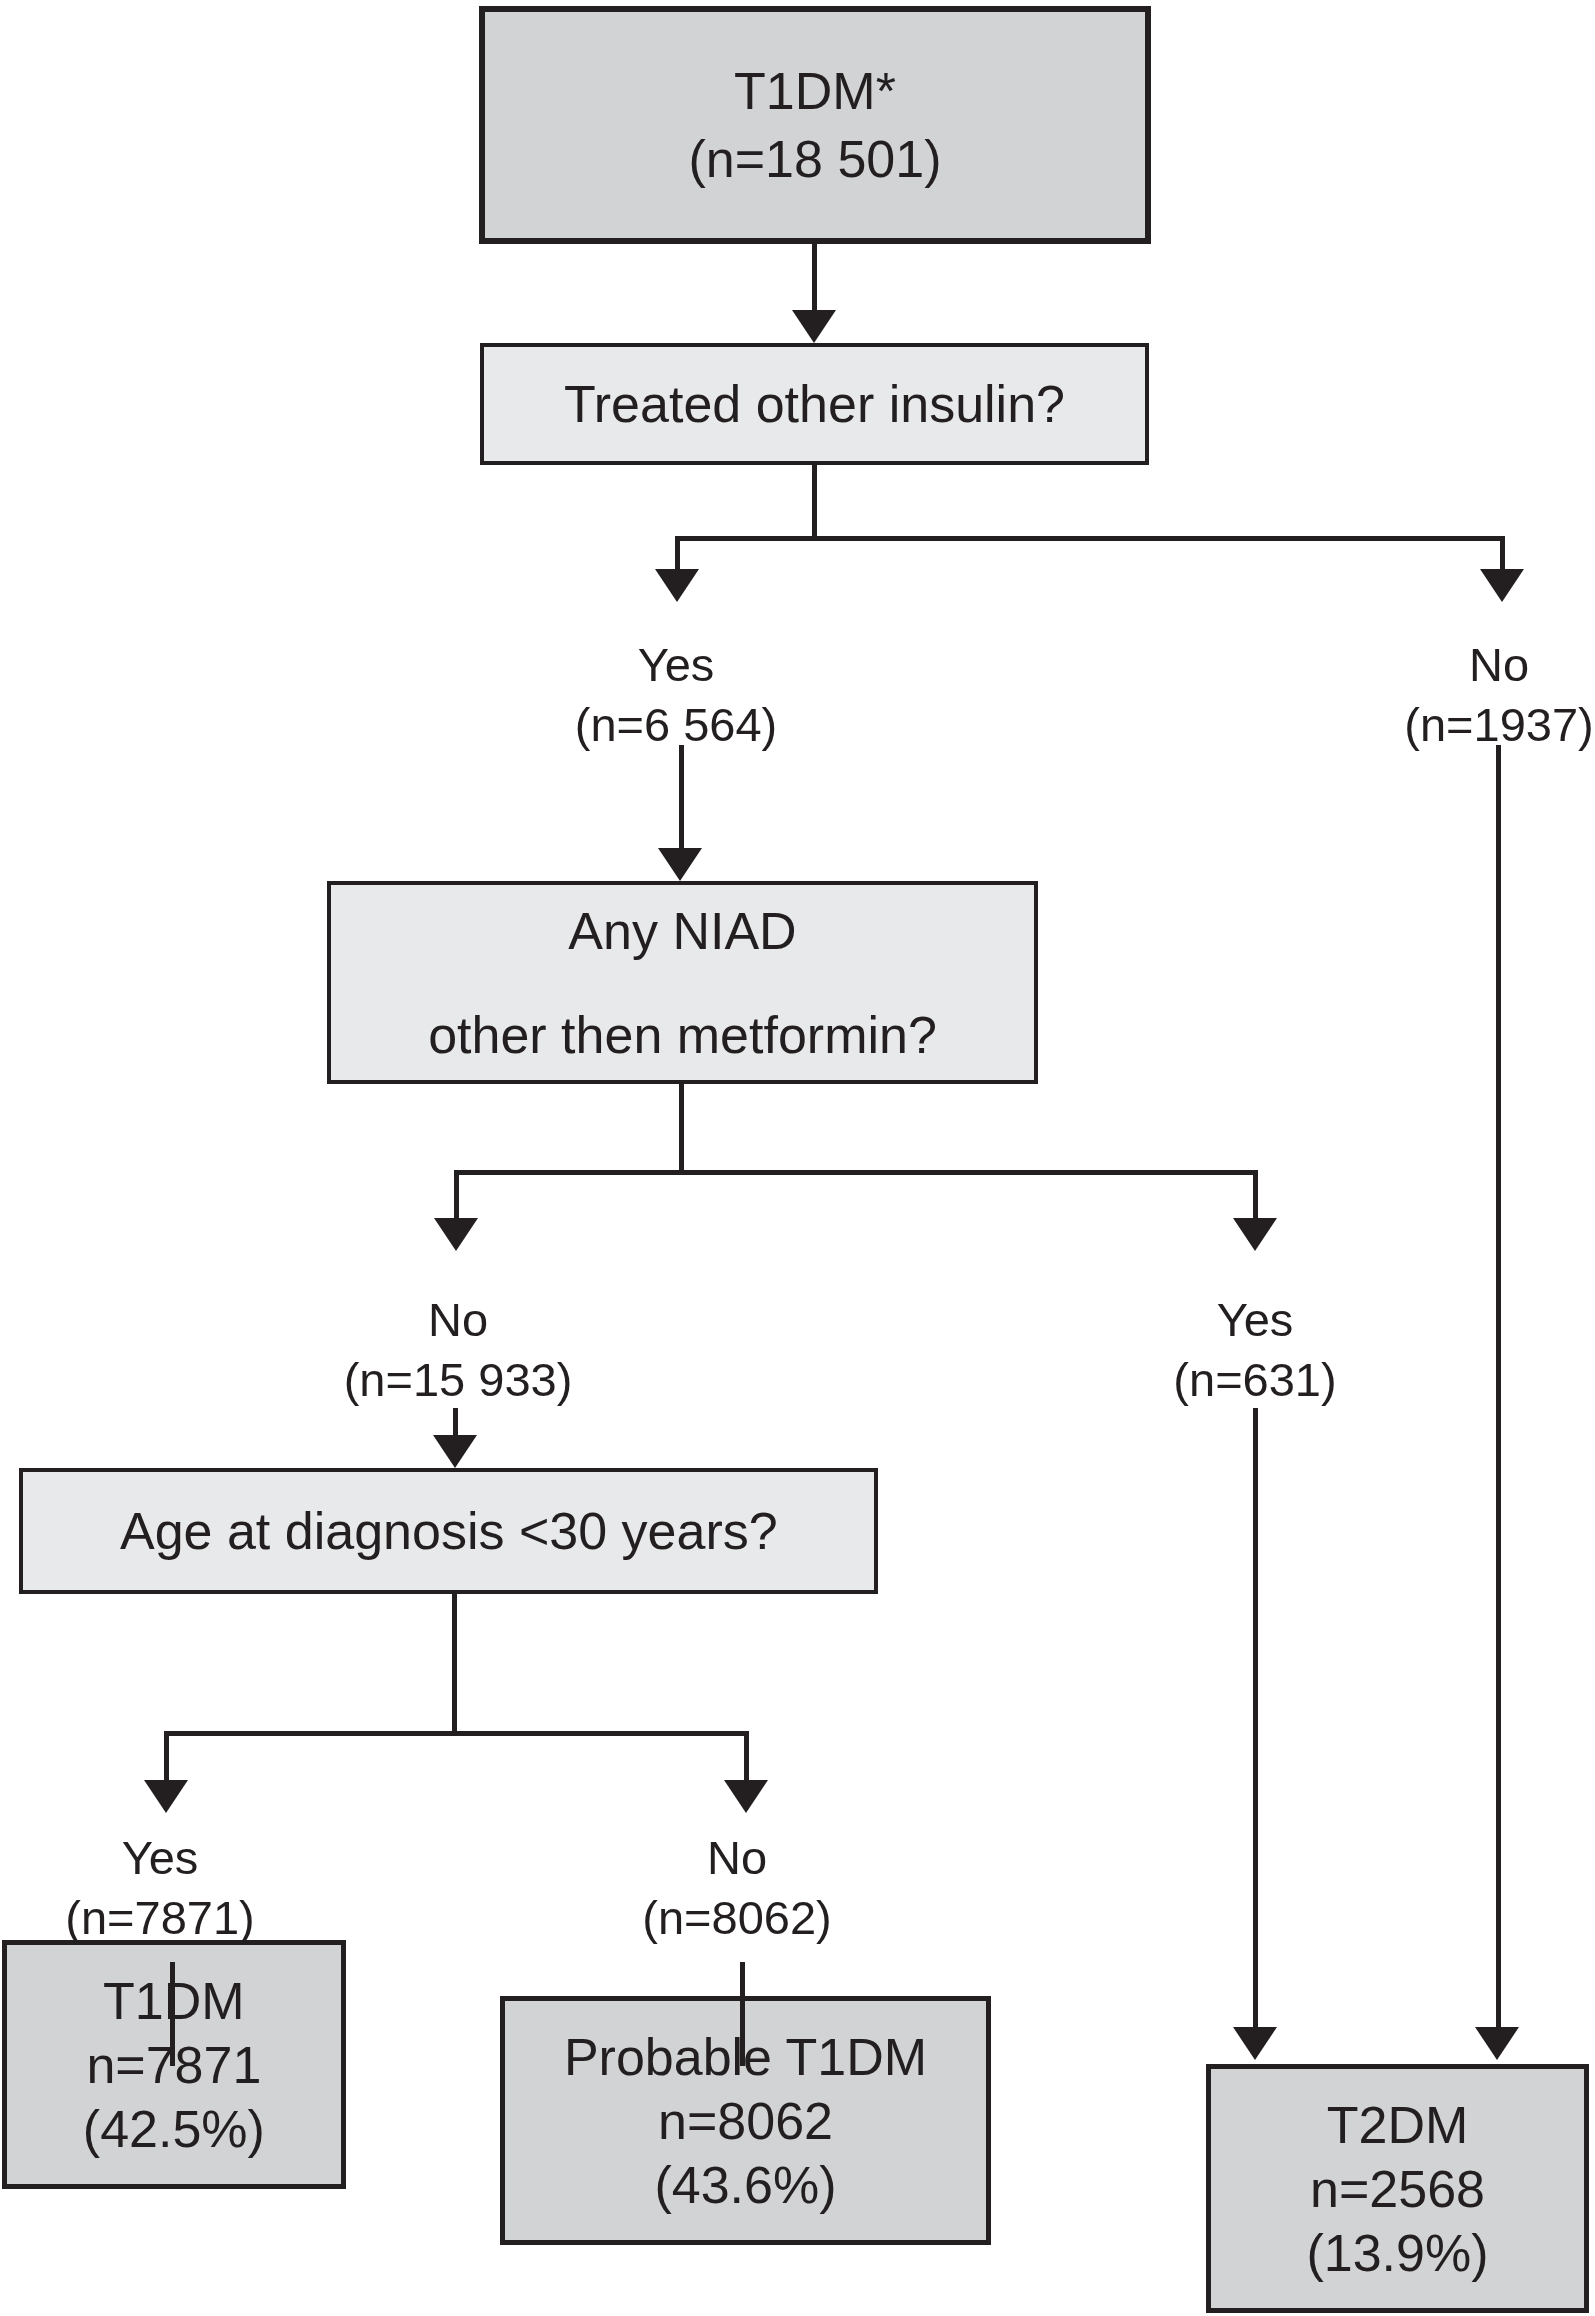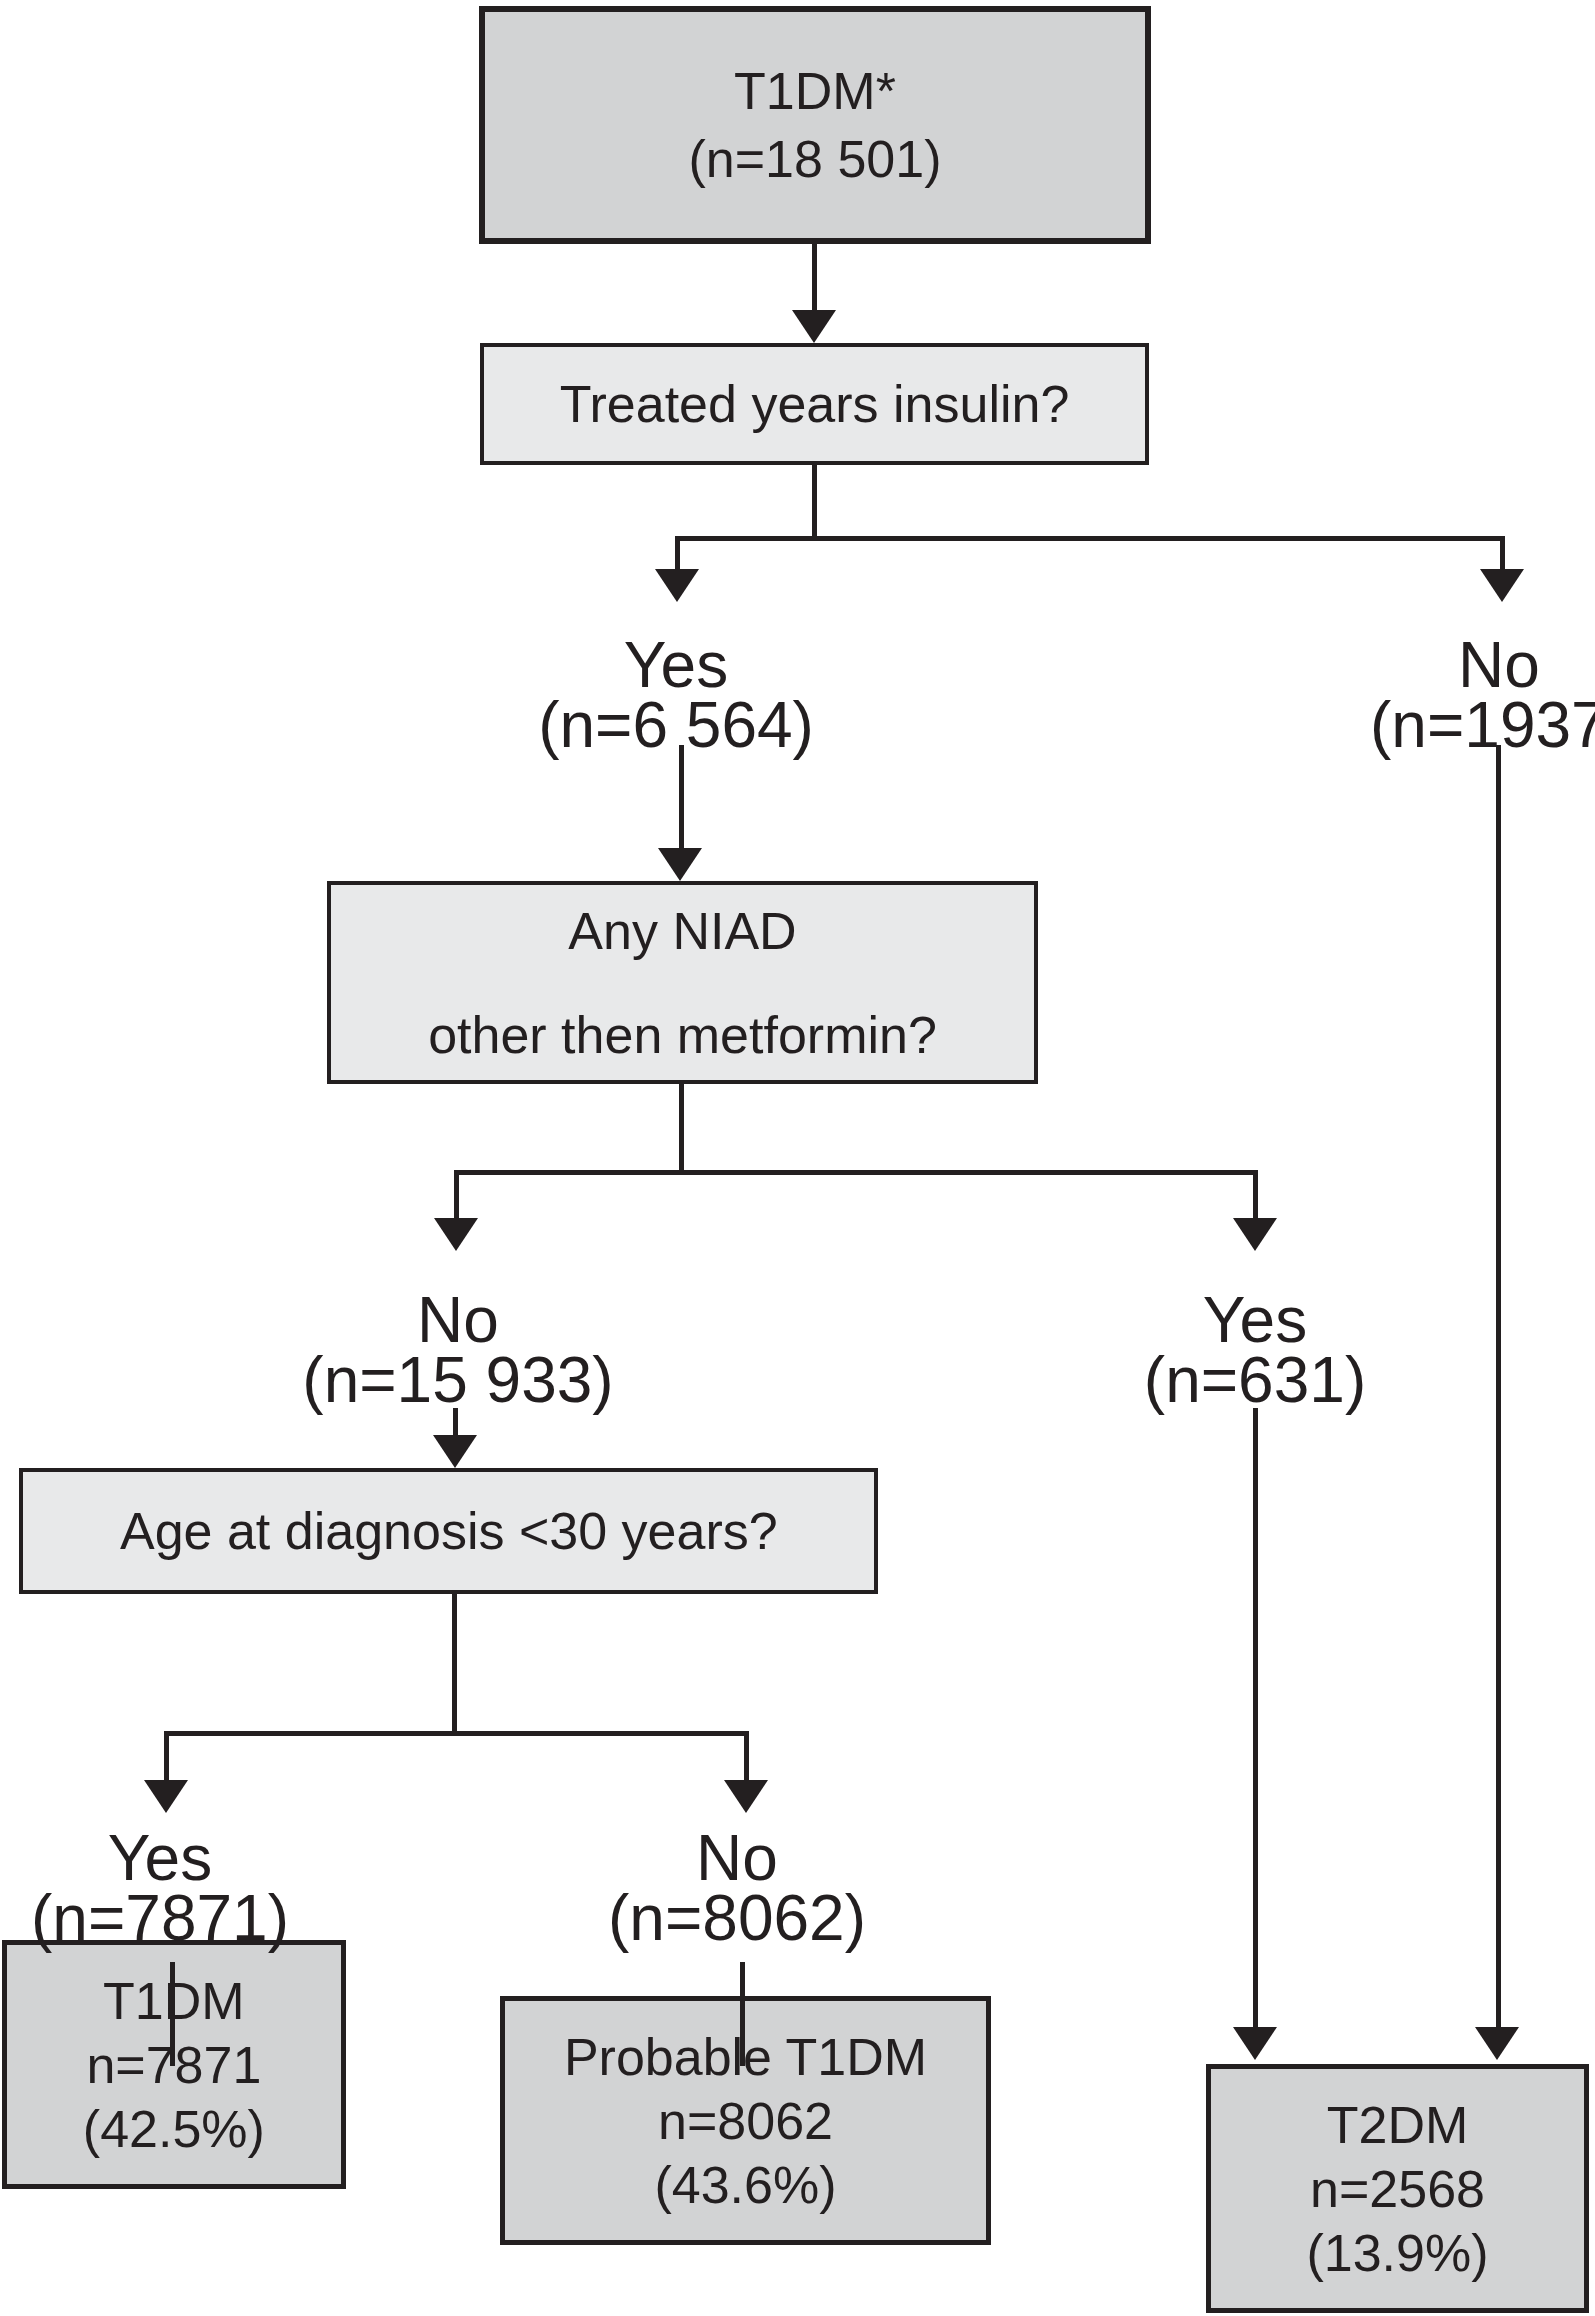--- a/index.html
+++ b/index.html
@@ -41,37 +41,37 @@
     position: absolute;
     width: 0; height: 0;
     border-left: 22px solid transparent;
     border-right: 22px solid transparent;
     border-top: 33px solid var(--ink, #231f20);
   }
   .blabel {
     position: absolute;
     transform: translateX(-50%);
     text-align: center;
-    font-size: 64px;
+    font-size: 47px;
     line-height: 60px;
     white-space: nowrap;
   }
 </style>
 </head>
 <body>
 
 <div class="canvas">
 
   <div class="node dark" style="left:479px; top:5.8px; width:672px; height:238px; border-width:6.8px;">
     <div class="line">T1DM*</div>
     <div class="line">(n=18 501)</div>
   </div>
 
   <div class="node light" style="left:480px; top:343px; width:669px; height:122px; border-width:4.8px;">
-    <div class="line">Treated years insulin?</div>
+    <div class="line">Treated other insulin?</div>
   </div>
 
   <div class="node light" style="left:327px; top:881px; width:711px; height:203px; border-width:4.8px;gap:36px;">
     <div class="line">Any NIAD</div>
     <div class="line">other then metformin?</div>
   </div>
 
   <div class="node light" style="left:19.3px; top:1468px; width:859px; height:126px; border-width:4.8px;">
     <div class="line">Age at diagnosis &lt;30 years?</div>
   </div>

